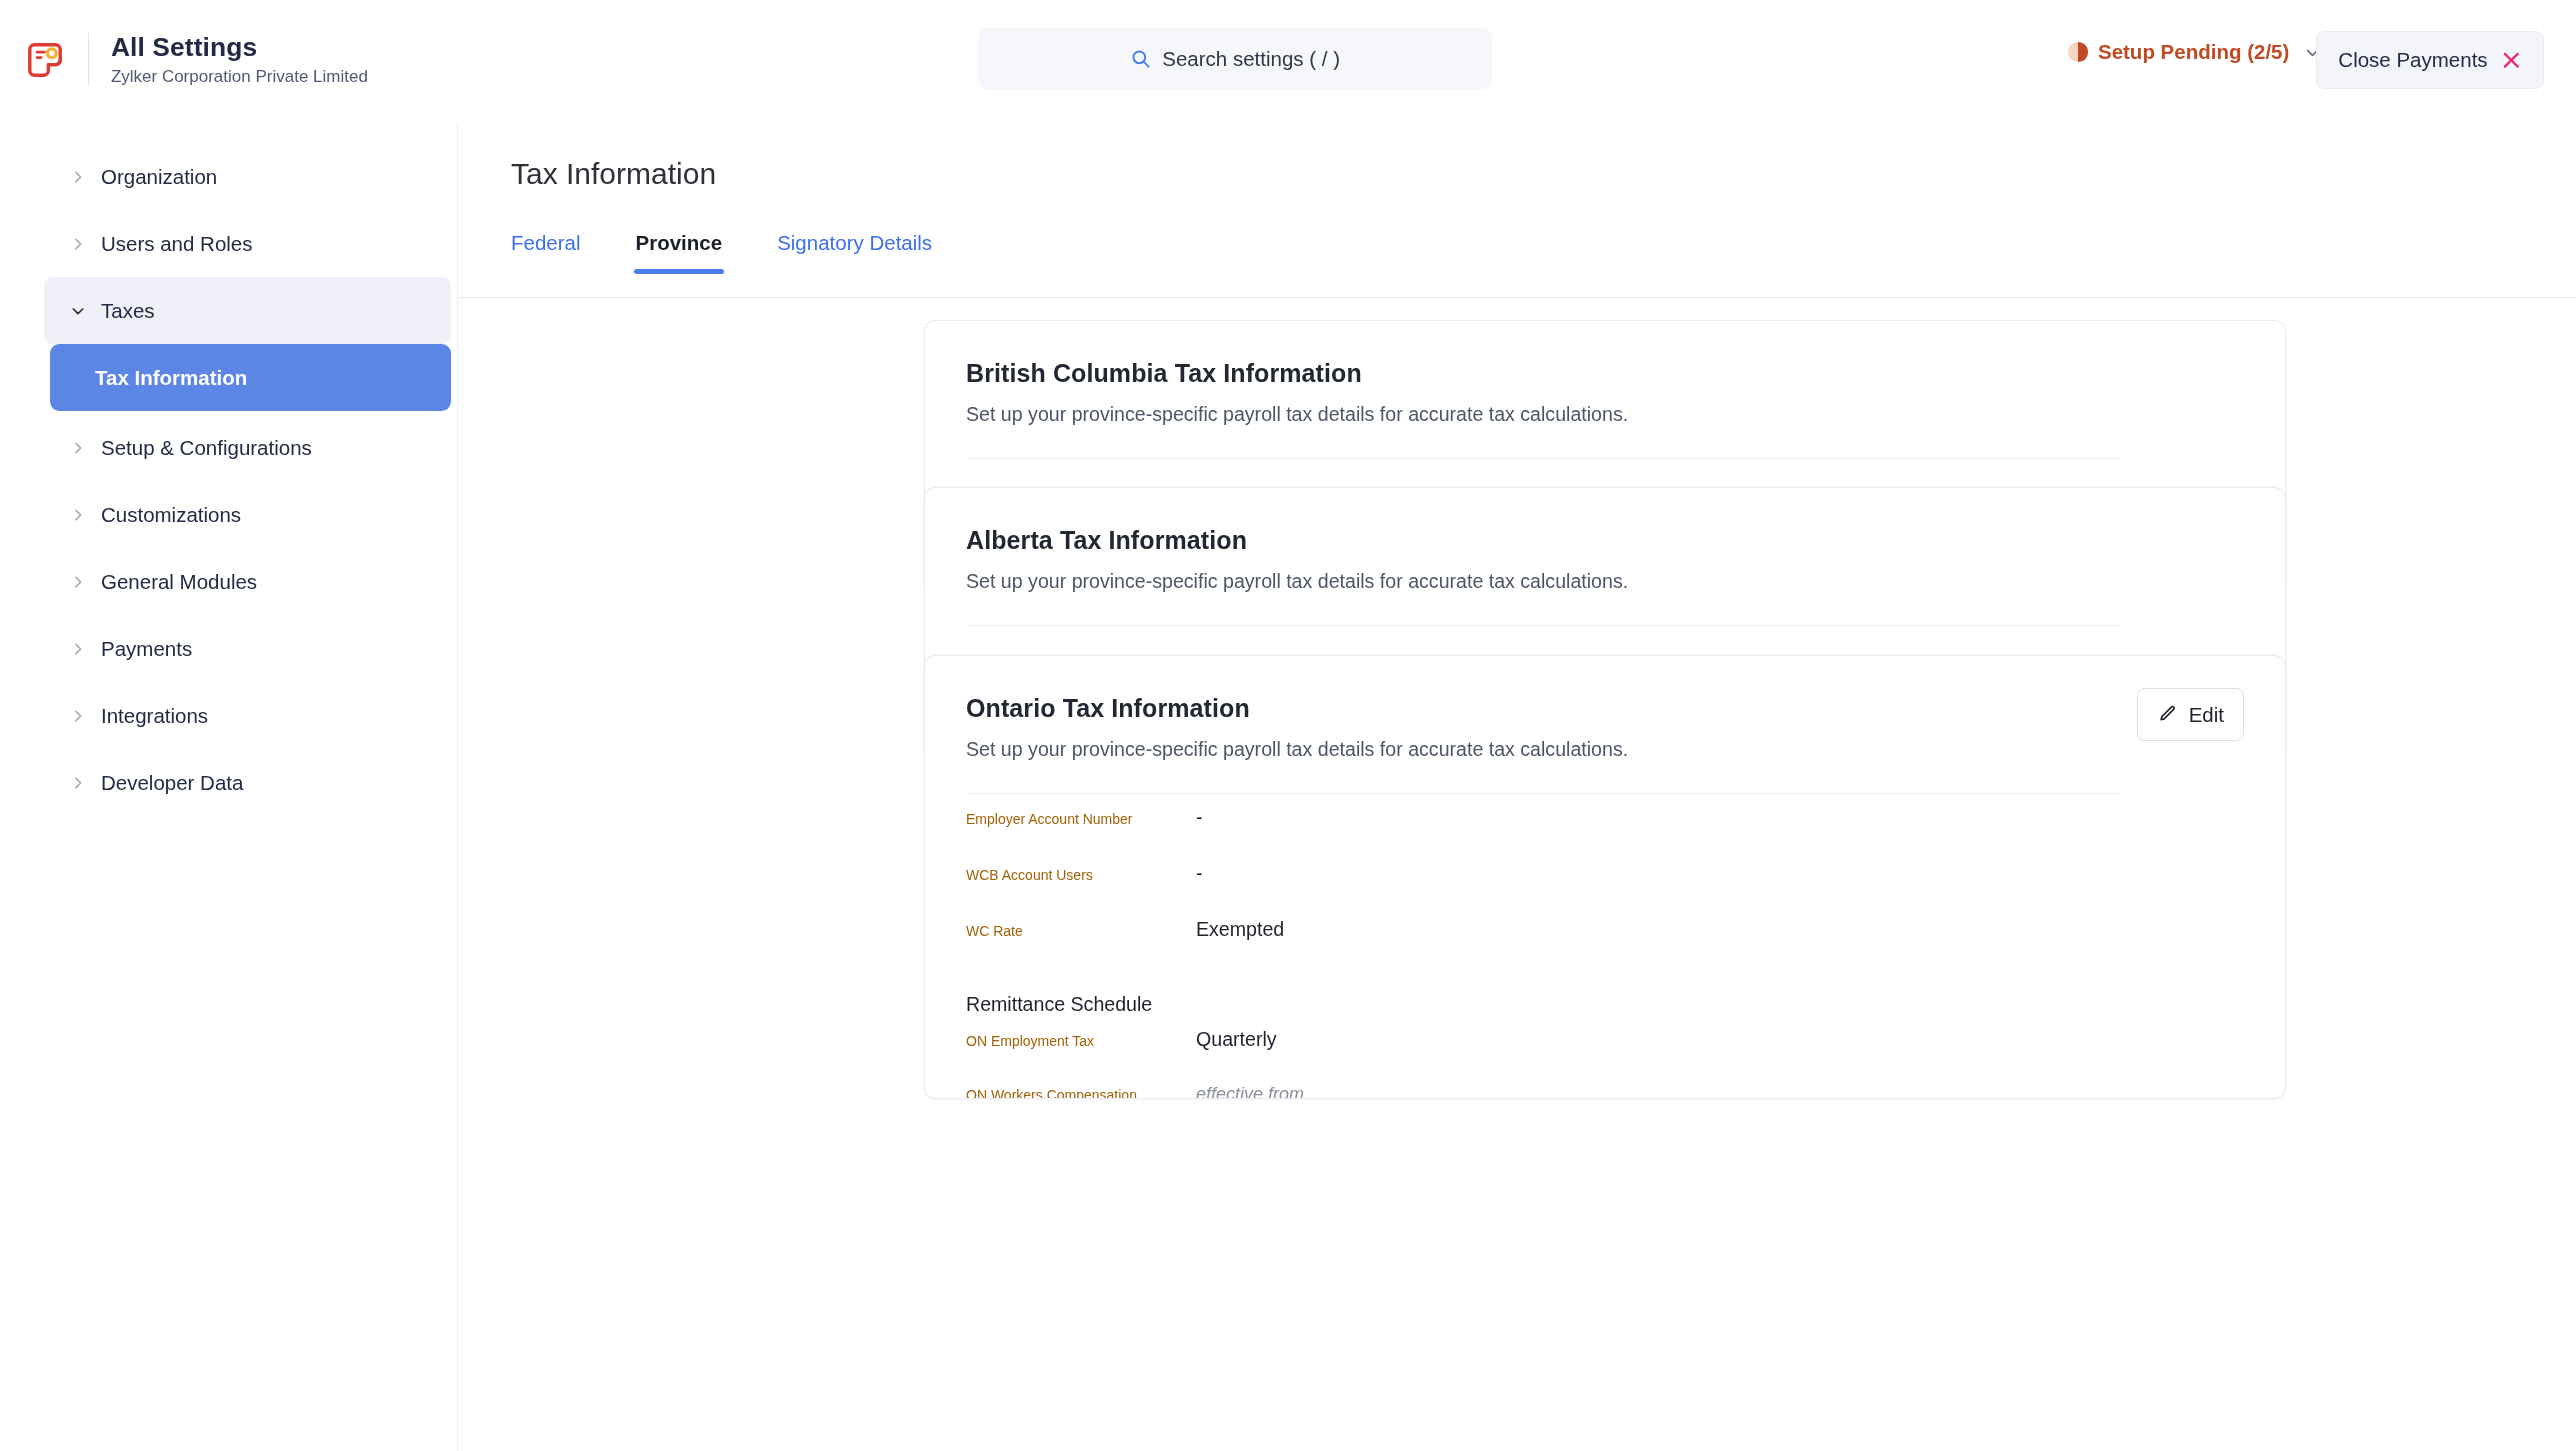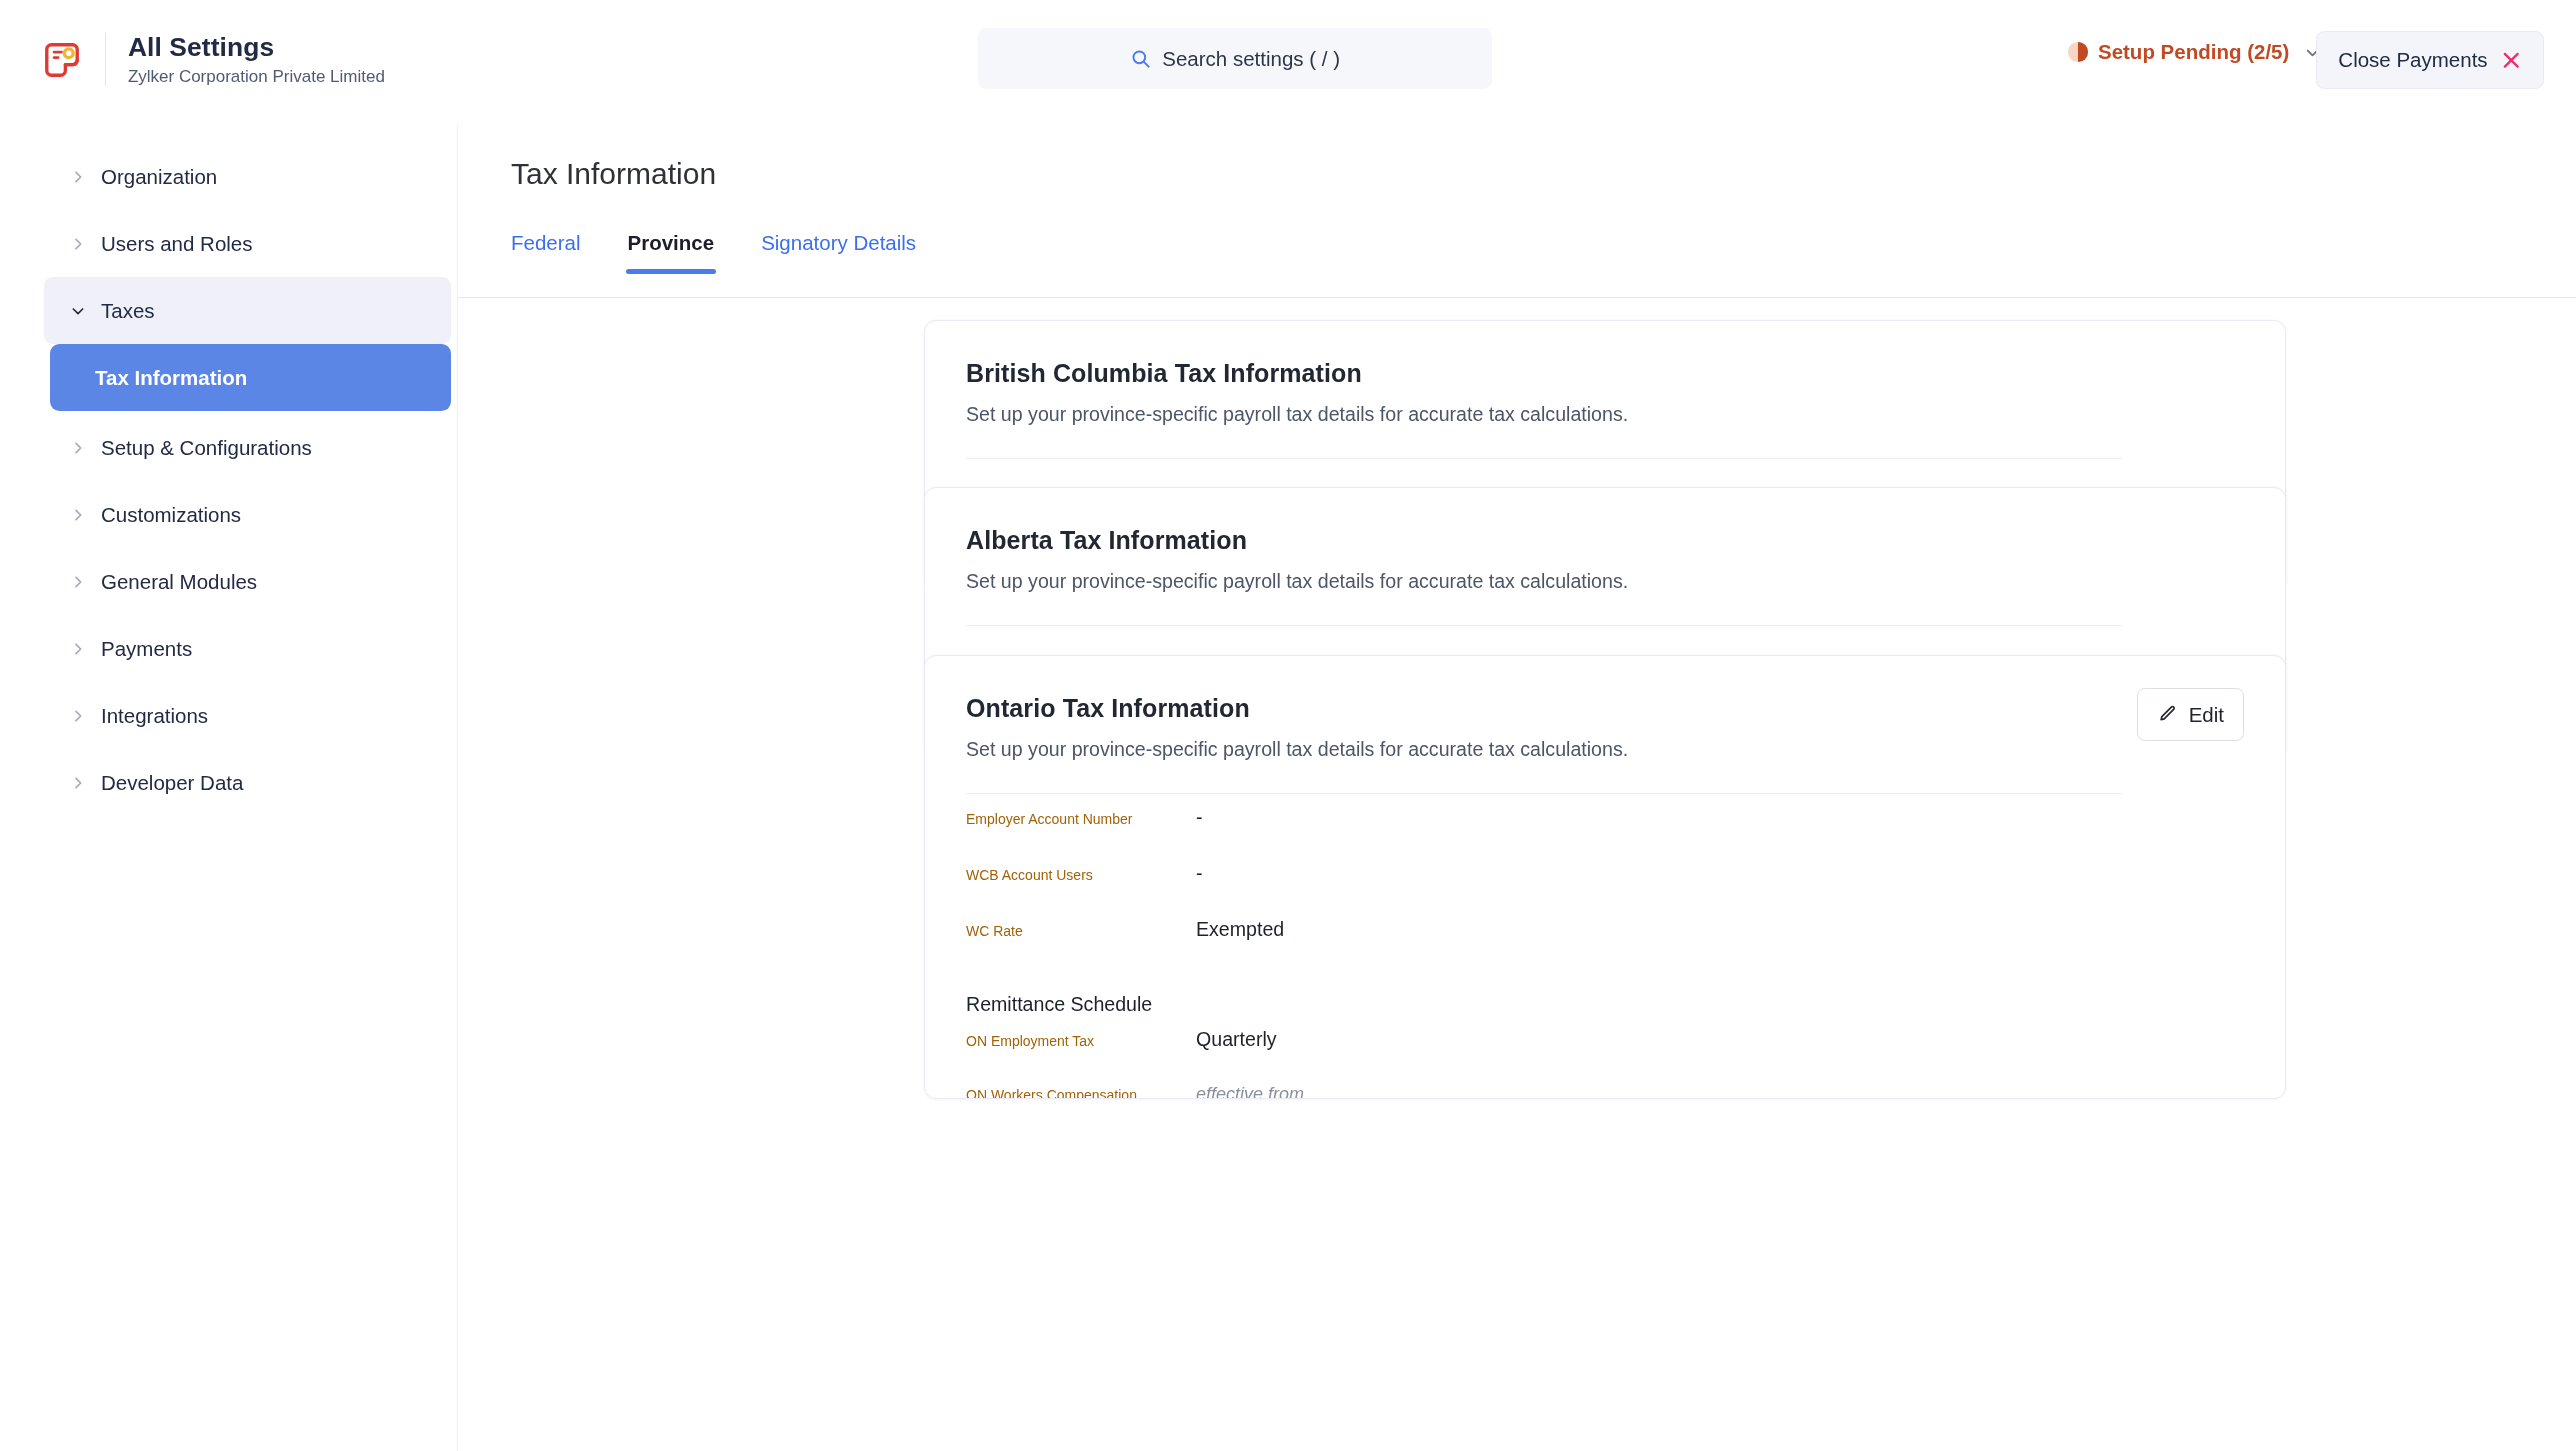--- a/index.html
+++ b/index.html
@@ -10,21 +10,21 @@
     overflow: hidden;
   }
   #app { position: relative; width: 2576px; height: 1452px; background:#fff; }
 
   
   .header {
     position: absolute; top: 0; left: 0; width: 2576px; height: 119px;
     background: #ffffff;
     display: flex; align-items: center;
   }
-  .header-left { display: flex; align-items: center; padding-left: 38px; }
+  .header-left { display: flex; align-items: center; padding-left: 21px; }
   .logo-wrap { width: 48px; height: 48px; display:flex; align-items:center; justify-content:center; }
   .logo-divider { width: 0.9px; height: 53px; background: #dfe3ec; margin: 0 22px 0 19px; }
   .title-block { display: flex; flex-direction: column; justify-content: center; }
   .app-title { font-size: 26.4px; font-weight: 700; color: #222b45; letter-spacing: 0.1px; line-height: 1.16; }
   .app-sub { font-size: 17px; color: #505a73; margin-top: 4.3px; line-height: 1.2; }
 
   .search-box {
     position: absolute; left: 978px; top: 28px;
     width: 514px; height: 61px;
     background: #f5f7fb; border-radius: 8.5px;
@@ -85,21 +85,21 @@
     position: absolute; top: 0; left: 414px; width: 2162px; height: 1333px;
     background: #ffffff;
     overflow: hidden;
   }
   .page-title {
     position: absolute; left: 53px; top: 33px;
     font-size: 30px; color: #2e3138; font-weight: 400;
   }
   .tabs {
     position: absolute; left: 53px; top: 107px;
-    display: flex; gap: 0;
+    display: flex; gap: 8px;
   }
   .tab {
     font-size: 20.5px; padding: 0 0 19px 0; margin-right: 47px;
     color: #3b6ff0; position: relative; white-space: nowrap;
   }
   .tab.active { color: #1b1f2a; font-weight: 700; }
   .tab.active:after {
     content: ""; position: absolute; left: -1.7px; right: -1.7px; bottom: 0;
     height: 5.1px; background: #4a7cf0; border-radius: 2.6px;
   }

